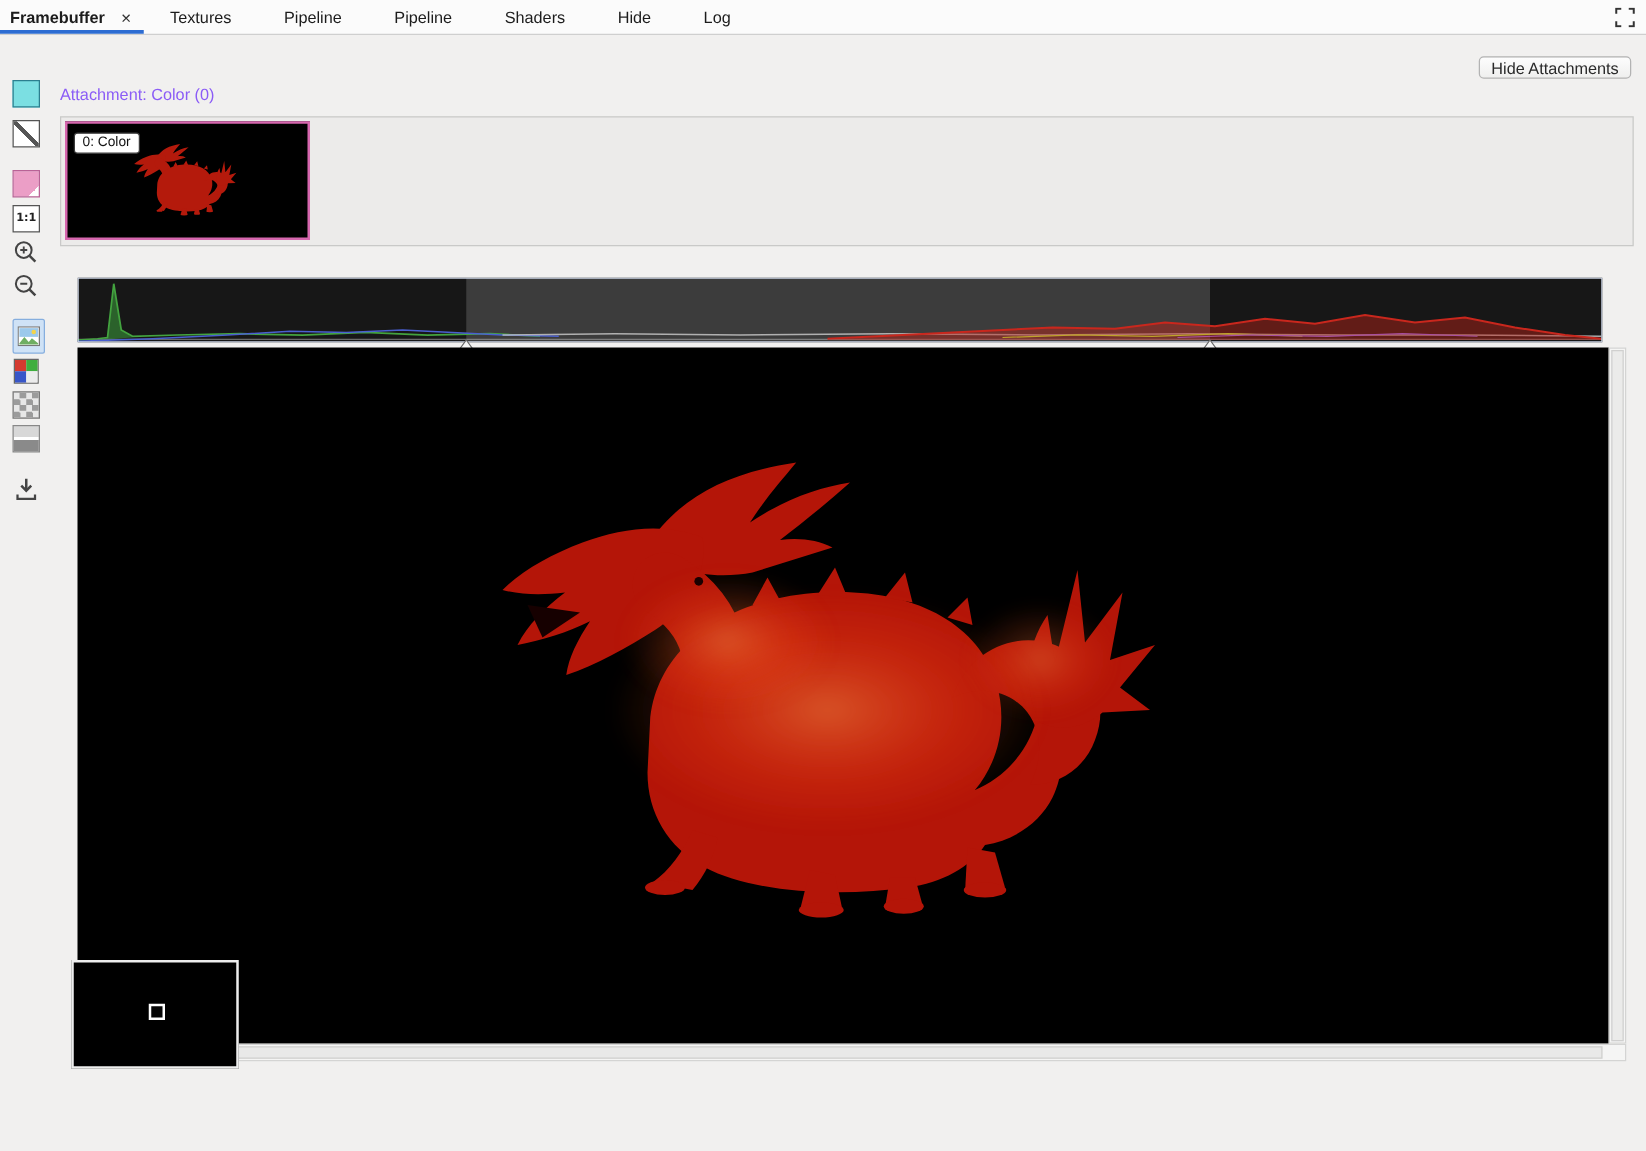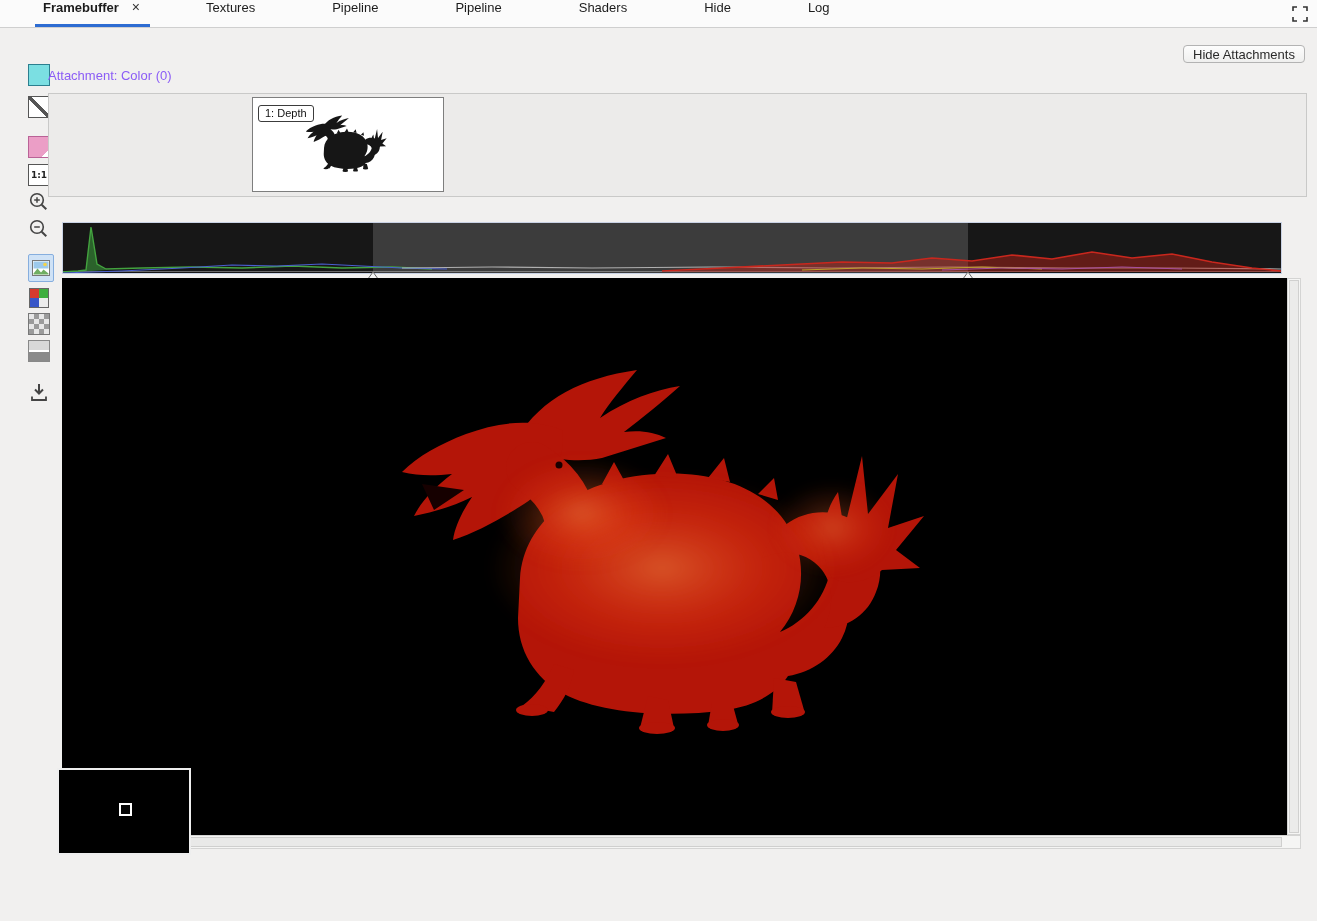--- a/index.html
+++ b/index.html
@@ -4,30 +4,30 @@
 <style>
   html,body{margin:0;padding:0;background:#e9e8e7;}
   .app{
     position:relative;width:1317px;height:921px;overflow:hidden;
     background:#f1f0ef;font-family:"Liberation Sans",sans-serif;color:#222;
     -webkit-font-smoothing:antialiased;
   }
   
   .tabbar{position:absolute;top:0;left:0;right:0;height:27px;background:#fbfbfb;
     border-bottom:1px solid #cfcfcf;display:flex;align-items:stretch;}
-  .tab{display:flex;padding:0 21px;font-size:13px;color:#1c1c1c;
-    position:relative;cursor:default;white-space:nowrap;margin-left:35px;}
+  .tab{display:flex;align-items:center;padding:0 21px;font-size:13px;color:#1c1c1c;
+    position:relative;cursor:default;white-space:nowrap;}
   .tab.active{font-weight:bold;padding:0 10px 0 8px;}
   .tab.active::after{content:"";position:absolute;left:0;right:0;bottom:0;height:3px;background:#2d6cd2;}
   .tab-close{margin-left:13px;font-weight:normal;font-size:14px;color:#333;line-height:1;}
   .tabbar-spacer{flex:1;}
   .fullscreen-btn{display:flex;align-items:center;justify-content:center;width:34px;cursor:default;}
   
   .toolcol{position:absolute;top:28px;left:0;width:44px;bottom:0;}
-  .tool{position:absolute;left:28px;width:22px;height:22px;display:flex;align-items:flex-end;justify-content:center;box-sizing:border-box;}
+  .tool{position:absolute;left:10px;width:22px;height:22px;display:flex;align-items:center;justify-content:center;box-sizing:border-box;}
   .cyansq{background:#7bdfe2;border:1px solid #2c7f8f;width:20px;height:20px;}
   .diagsq{width:20px;height:20px;border:1px solid #555;
     background:linear-gradient(45deg,rgba(0,0,0,0) 44%,#555 44%,#555 56%,rgba(0,0,0,0) 56%),#fff;}
   .pinksq{width:20px;height:20px;border:1px solid #b96296;
     background:linear-gradient(315deg,#ffffff 0 20%,#eb9ec6 20%);}
   .oneone{width:20px;height:20px;border:1px solid #555;background:#fff;
     font:bold 9px "DejaVu Sans",sans-serif;display:flex;align-items:center;justify-content:center;color:#222;}
   .iconSel{width:26px;height:26px;background:#cfe2f6;border:1px solid #86aede;border-radius:2px;
     display:flex;align-items:center;justify-content:center;}
   .rgbgrid{display:grid;grid-template-columns:1fr 1fr;width:20px;height:20px;border:1px solid #666;box-sizing:border-box;}
@@ -202,24 +202,24 @@
         <path d="M6 7.5l4 4 4-4" fill="none" stroke="#444" stroke-width="2"></path>
         <path d="M3 14.5v3.5h14v-3.5" fill="none" stroke="#444" stroke-width="1.8"></path>
       </svg>
     </div>
   </div>
 
   <div class="attach-label">Attachment: Color (0)</div>
   <button class="hide-btn">Hide Attachments</button>
 
   <div class="strip">
-    <div class="thumb depth">
-      <span class="chip">1: Depth</span>
+    <div class="thumb color">
+      <span class="chip">0: Color</span>
       <svg viewBox="0 0 1225 557" preserveAspectRatio="xMidYMid meet">
-        <use href="#dragonSym" color="#161616"></use>
+        <use href="#dragonSym" color="#b41a0c"></use>
       </svg>
     </div>
   </div>
 
   <div class="hist">
     <svg width="1220" height="52" viewBox="0 0 1220 52">
       <rect x="0" y="0" width="1220" height="52" fill="#171717"></rect>
       <rect x="311" y="0" width="595" height="52" fill="rgba(255,255,255,0.16)"></rect>
       <path d="M0 49.5H1220" stroke="#bdbdbd" stroke-opacity="0.5"></path>
 

